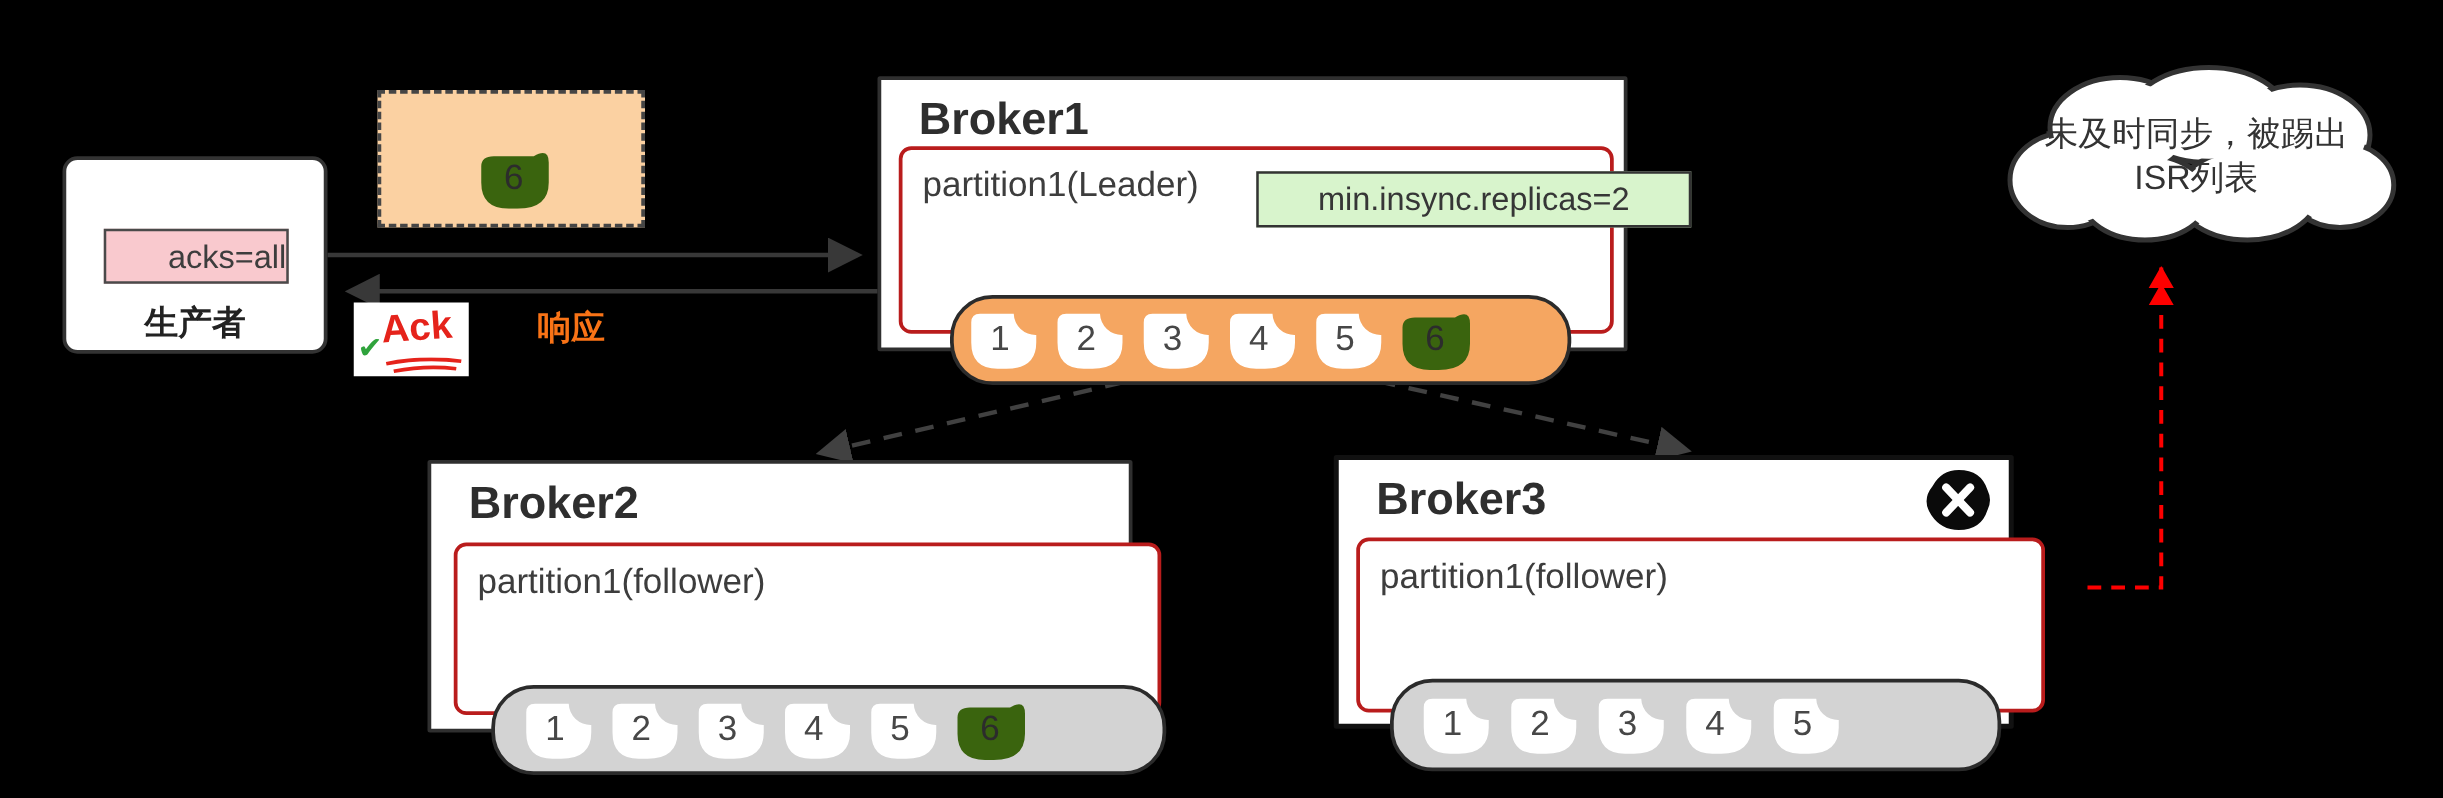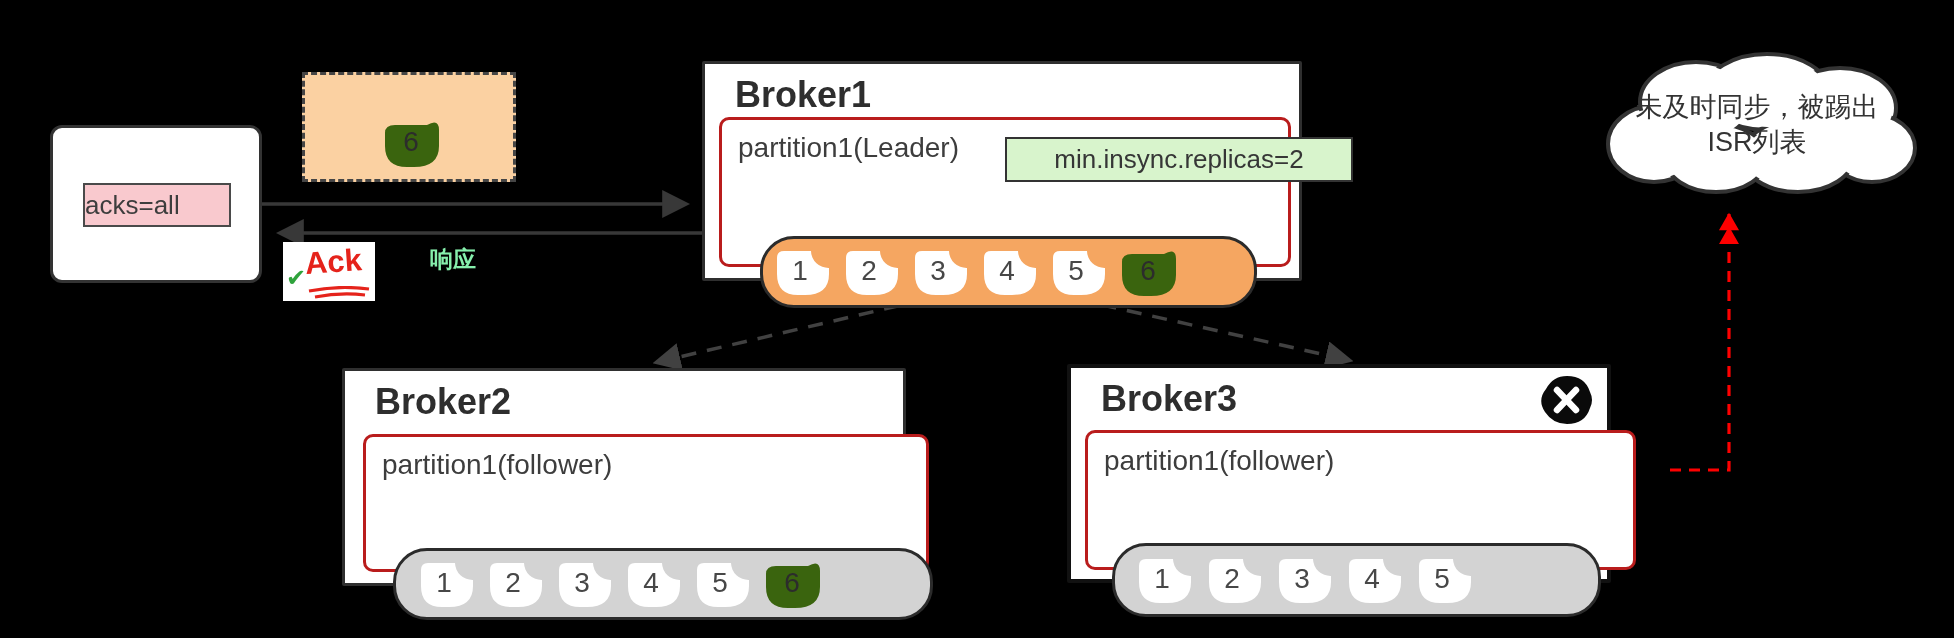--- a/index.html
+++ b/index.html
@@ -4,21 +4,21 @@
 <style>
   html,body{margin:0;padding:0;background:var(--background,#000);}
   .canvas{position:relative;width:1954px;height:638px;background:var(--background,#000);overflow:hidden;
           font-family:"Liberation Sans","DejaVu Sans",sans-serif;color:var(--text-dark,#383838);}
   .abs{position:absolute;}
 
   
   .producer{left:50px;top:125px;width:212px;height:158px;background:#fff;border:3px solid var(--box-border);
             border-radius:12px;box-sizing:border-box;}
   .acks{position:absolute;left:30px;top:55px;width:148px;height:44px;background:var(--acks-bg);
-        border:2px solid #4a4a4a;box-sizing:border-box;display:flex;align-items:center;justify-content:flex-start;
+        border:2px solid #4a4a4a;box-sizing:border-box;display:flex;align-items:center;justify-content:flex-end;
         font-size:26px;color:#3d3d3d;}
   .producer-title{position:absolute;left:0;top:112px;width:100%;text-align:center;font-size:27px;font-weight:700;color:#222;}
 
   
   .produce-request{left:302px;top:72px;width:214px;height:110px;background:var(--produce-request-bg);
                    border:3px dashed #454545;box-sizing:border-box;text-align:center;}
   .produce-request-label{display:block;margin-top:8px;font-size:25px;color:#564f45;}
   .pr-leaf{position:absolute;left:77px;top:44px;width:60px;height:49px;}
 
   
@@ -55,21 +55,21 @@
   #broker3 .partition-box{left:14px;top:62px;width:551px;height:140px;}
   #broker3 .bar{left:24px;top:110px;width:489px;height:74px;padding-left:21px;gap:12px;}
   .x-icon{position:absolute;right:14px;top:6px;width:54px;height:52px;}
 
   
   .ack-box{left:283px;top:242px;width:92px;height:59px;background:#fff;}
   .ack-check{position:absolute;left:3px;top:22px;font-size:24px;color:#2fa33c;font-weight:700;}
   .ack-text{position:absolute;left:22px;top:2px;font-size:31px;font-weight:700;color:#e5231b;transform:rotate(-4deg);}
   .ack-underline{position:absolute;left:24px;top:44px;width:64px;height:14px;}
 
-  .resp-label{left:430px;top:244px;font-size:23px;font-weight:700;color:#86efac;}
+  .resp-label{left:430px;top:244px;font-size:27px;font-weight:700;color:#f97316;}
 
   
   .cloud{left:1592px;top:46px;width:330px;height:160px;}
   .cloud-text{position:absolute;left:0;top:44px;width:100%;text-align:center;font-size:27px;color:#333;line-height:35px;}
 
   .arrow-svg{position:absolute;overflow:visible;}
 </style>
 </head>
 <body>
 
@@ -103,20 +103,21 @@
         <path d="M0 1 L7 5 L0 9 Z M5.5 1 L12.5 5 L5.5 9 Z" fill="#fe0000"></path>
       </marker>
     </defs>
     <path d="M20 280 H79 V24" fill="none" stroke="#fe0000" stroke-width="3.2" stroke-dasharray="11 8" marker-end="url(#ah-red)"></path>
   </svg>
 
   <div class="abs producer">
     <div class="acks">
       <span>acks=all</span>
     </div>
+    <div class="producer-title">生产者</div>
   </div>
 
   <div class="abs produce-request">
     <div class="pr-leaf msg msg-leaf">
       <svg viewBox="0 0 58 48">
         <path class="shape-leaf" d="M13 6 H45 Q57 -1 57 11 V27 Q57 48 32 48 H25 Q3 48 3 27 V14 Q3 6 13 6 Z"></path>
       </svg>
       <span class="msg-num">6</span>
     </div>
   </div>

